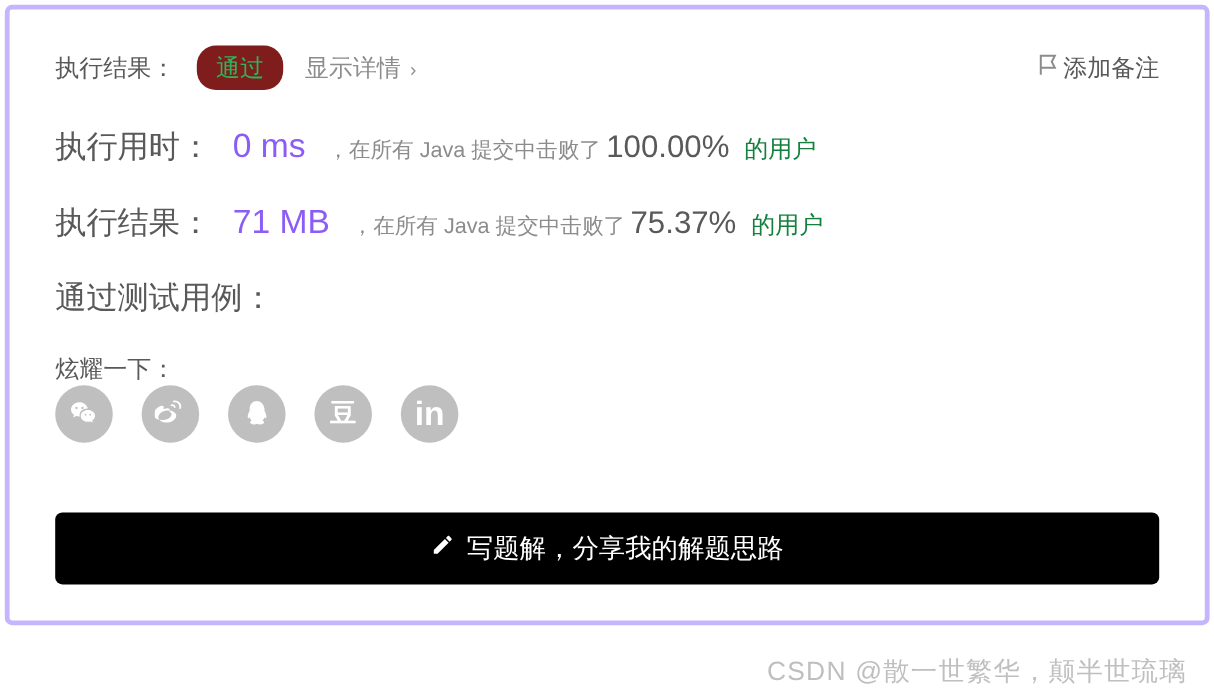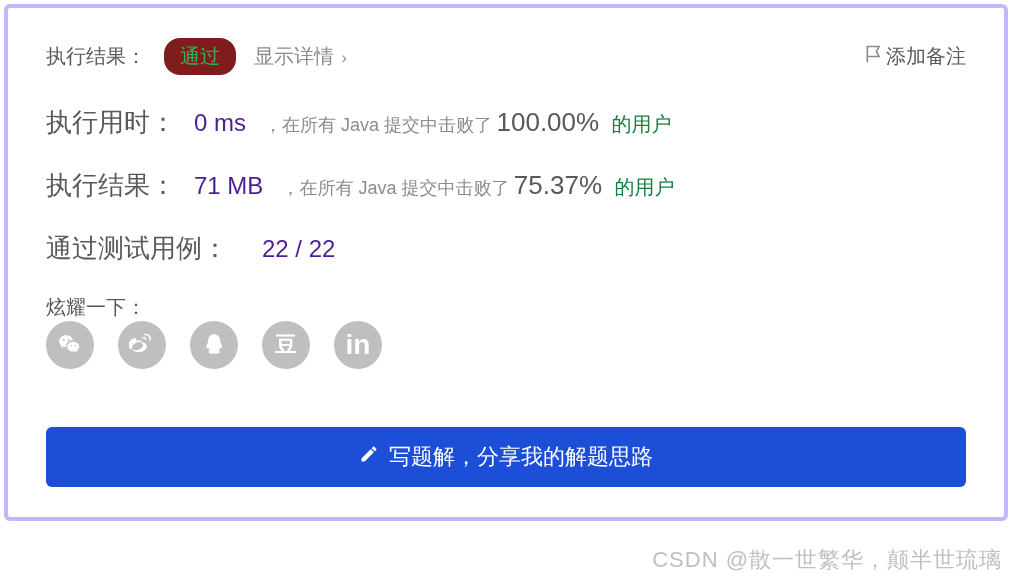--- a/index.html
+++ b/index.html
@@ -65,22 +65,22 @@
       align-items: baseline;
       margin-bottom: 28px;
       gap: 18px;
     }
     .stat-label {
       font-size: 26px;
       color: #595959;
       min-width: 100px;
     }
     .stat-value {
-      font-size: 24px;
-      color: #4c1d95;
+      font-size: 28px;
+      color: #8b5cf6;
       font-weight: 400;
     }
     .stat-desc {
       font-size: 18px;
       color: #8c8c8c;
     }
     .stat-percent {
       font-size: 26px;
       color: #595959;
     }
@@ -111,37 +111,37 @@
       background: #bfbfbf;
       display: flex;
       align-items: center;
       justify-content: center;
       cursor: pointer;
       color: #fff;
     }
     .share-icon svg { width: 26px; height: 26px; fill: #fff; }
     .write-solution-btn {
       width: 100%;
-      background: #1d4ed8;
+      background: #000000;
       color: #fff;
       border: none;
       border-radius: 6px;
       padding: 15px 0;
       font-size: 22px;
       cursor: pointer;
       display: flex;
       align-items: center;
       justify-content: center;
       gap: 10px;
     }
     .pencil-icon svg { width: 20px; height: 20px; fill: #fff; }
     .watermark {
       position: absolute;
       bottom: 4px;
-      right: 10px;
+      right: 23px;
       color: #bfbfbf;
       font-size: 22px;
       letter-spacing: 1px;
     }
   </style>
 </head>
 <body>
 
 <div class="card">
   <div class="header-row">
@@ -178,21 +178,20 @@
     <span class="stat-value">71 MB</span>
     <span>
       <span class="stat-desc">，在所有 Java 提交中击败了</span>
       <span class="stat-percent">75.37%</span>
       <span class="stat-suffix">的用户</span>
     </span>
   </div>
 
   <div class="test-cases-row">
     <span class="stat-label" style="min-width:auto">通过测试用例：</span>
-    <span class="stat-value">22 / 22</span>
   </div>
 
   <div class="share-label">炫耀一下：</div>
   <div class="share-icons">
     <div class="share-icon">
       <svg viewBox="0 0 24 24">
           <path d="M8.5 3C4.9 3 2 5.5 2 8.6c0 1.7.9 3.2 2.3 4.2l-.6 1.9 2.2-1.1c.8.2 1.7.4 2.6.4h.3c-.1-.4-.2-.9-.2-1.3 0-2.8 2.7-5 6-5h.3C14.3 5 11.7 3 8.5 3zm-2.3 3.4c.5 0 .9.4.9.9s-.4.9-.9.9-.9-.4-.9-.9.4-.9.9-.9zm4.6 0c.5 0 .9.4.9.9s-.4.9-.9.9-.9-.4-.9-.9.4-.9.9-.9zM15 9c-3 0-5.5 2-5.5 4.5S12 18 15 18c.7 0 1.4-.1 2-.3l1.8.9-.5-1.6c1.3-.8 2.2-2.1 2.2-3.5C20.5 11 18 9 15 9zm-1.8 2.8c.4 0 .7.3.7.7s-.3.7-.7.7-.7-.3-.7-.7.3-.7.7-.7zm3.6 0c.4 0 .7.3.7.7s-.3.7-.7.7-.7-.3-.7-.7.3-.7.7-.7z"></path>
         </svg>
     </div>
     <div class="share-icon">

